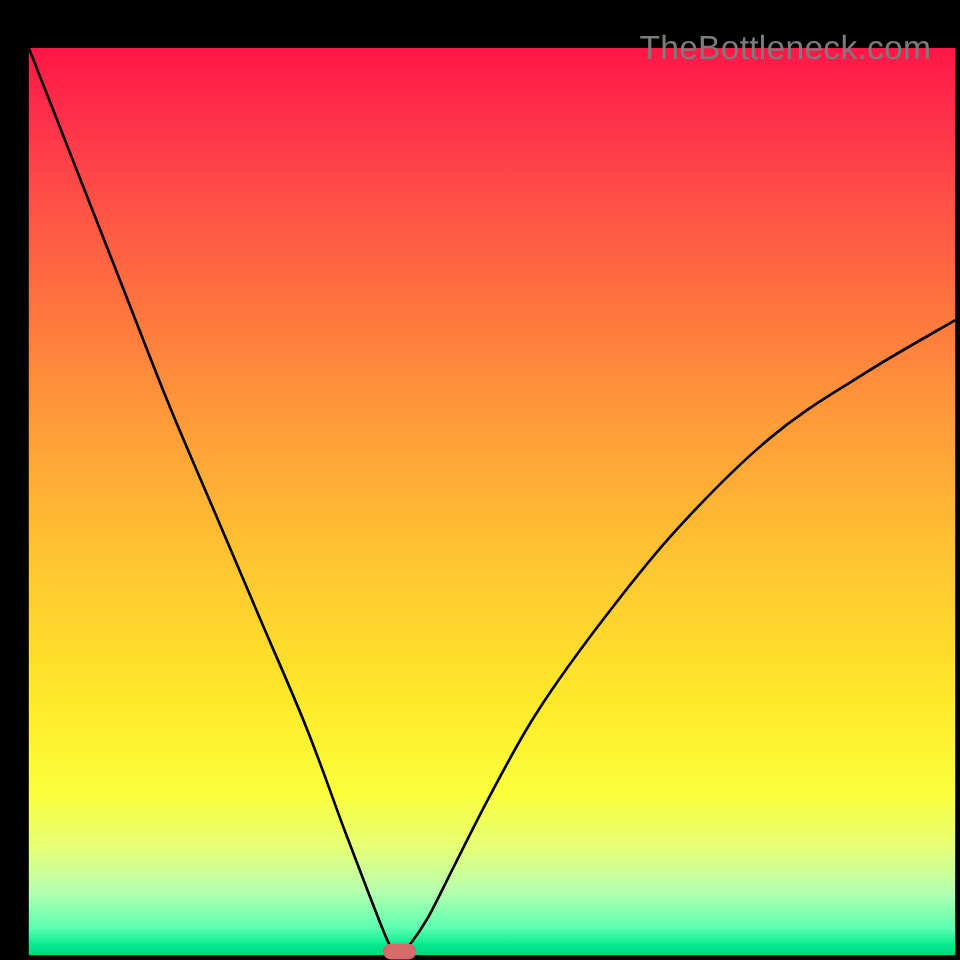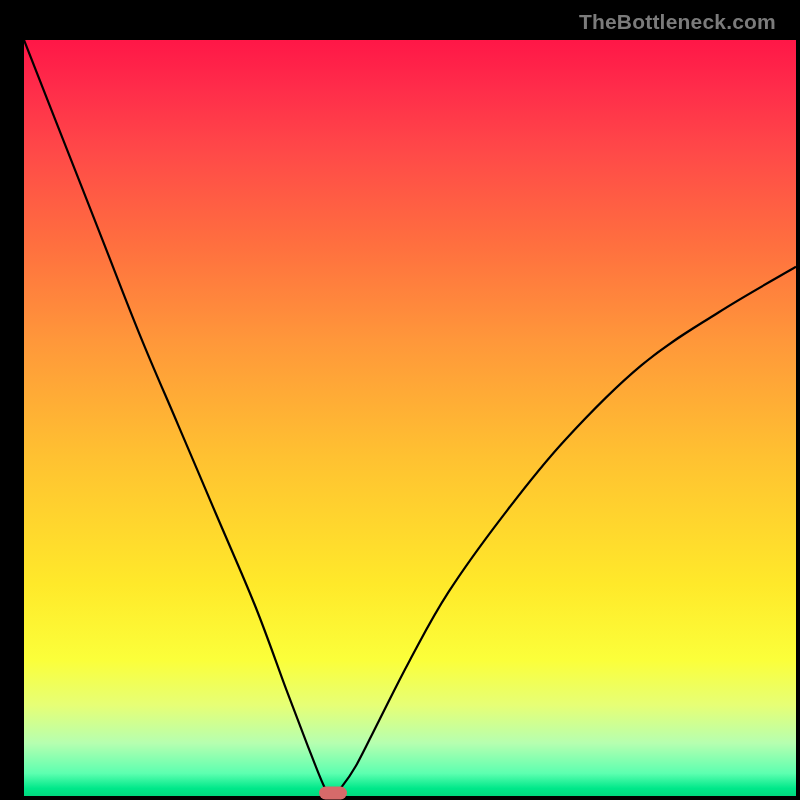--- a/index.html
+++ b/index.html
@@ -14,25 +14,25 @@
   .frame {
     position: absolute;
     left: 10px;
     top: 10px;
     width: 780px;
     height: 780px;
     background: #000;
   }
   .watermark {
     position: absolute;
-    top: 0;
+    top: 14px;
     right: 14px;
     color: #7b7b7b;
-    font-size: 21px;
-    font-weight: 700;
+    font-size: 28px;
+    font-weight: 400;
     letter-spacing: 0.2px;
     z-index: 5;
   }
   .plot-outer {
     position: absolute;
     left: 14px;
     top: 30px;
     width: 772px;
     height: 756px;
     background: #000;

